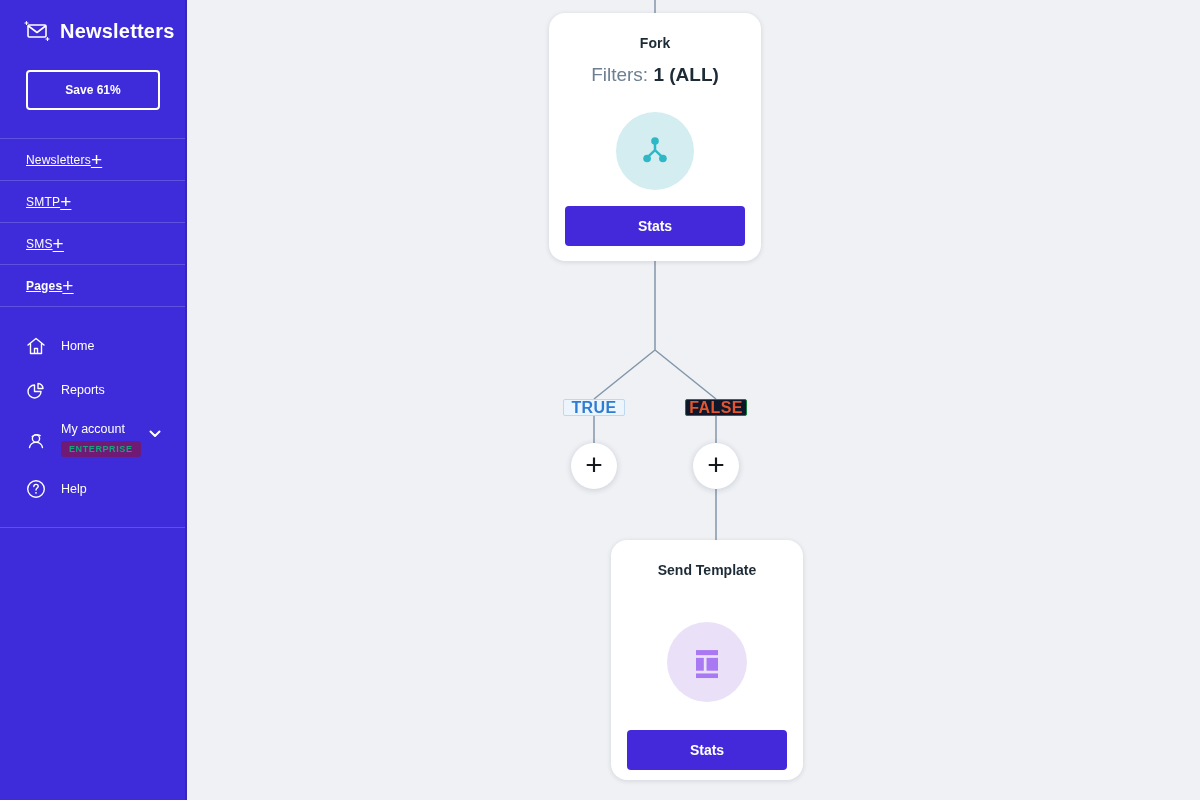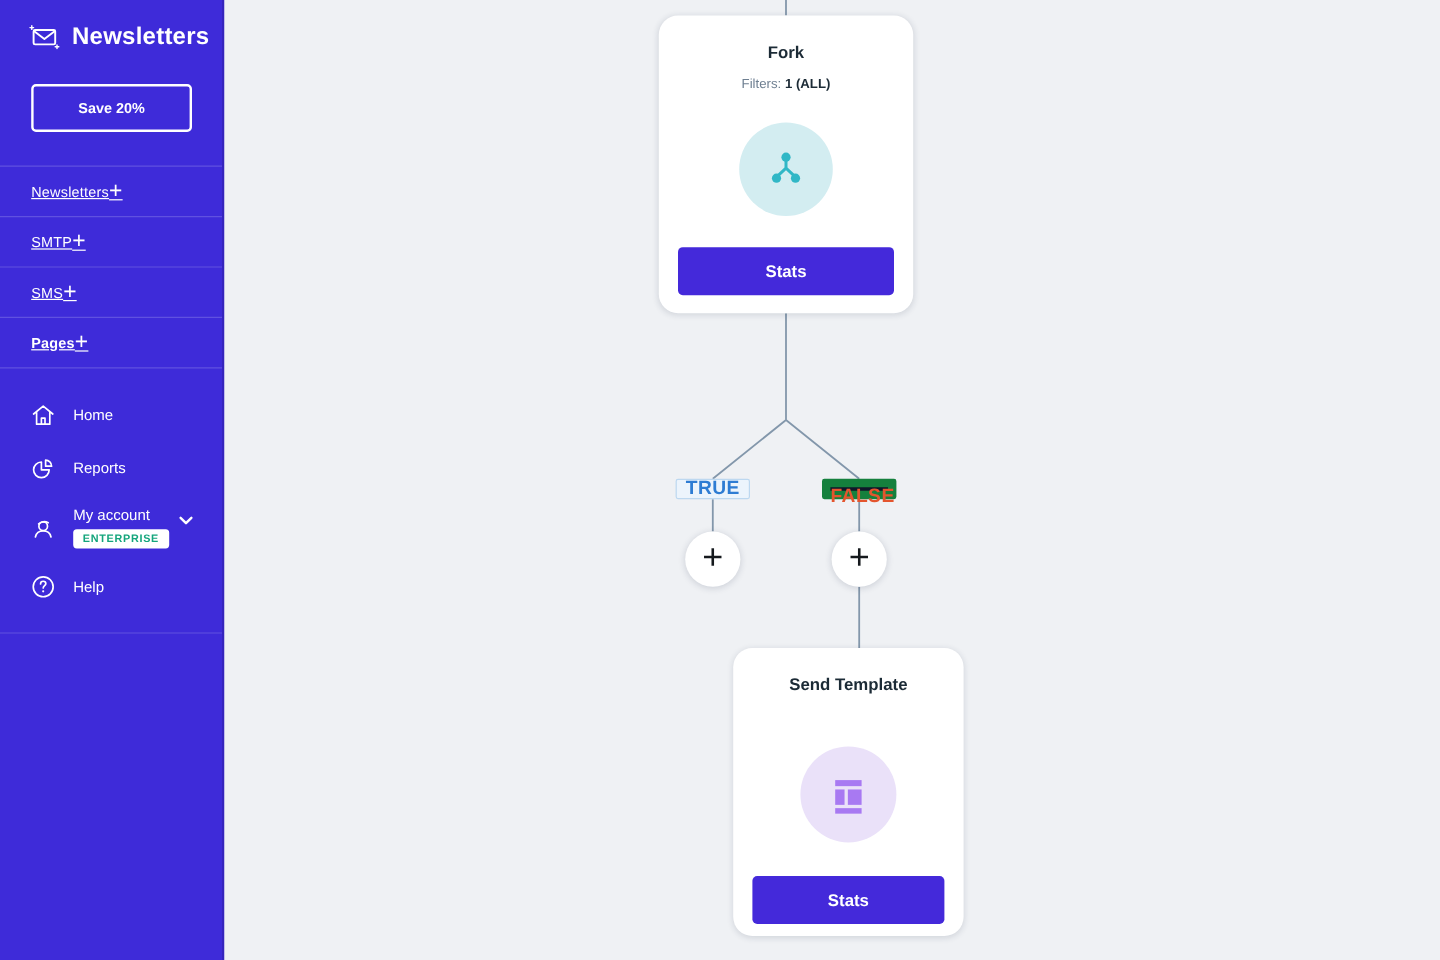--- a/index.html
+++ b/index.html
@@ -27,36 +27,36 @@
   .section-item.bold .section-label { font-weight:bold; }
   .plus-glyph { font-size:19px; font-weight:300; line-height:1; color:#fff; }
   .menu { margin-top:17px; }
   .menu-item {
     display:flex; align-items:center; gap:13px; padding:10px 12px 10px 24px;
     font-size:12.5px; cursor:pointer; position:relative;
   }
   .menu-item svg { flex:0 0 24px; }
   .account-col { display:flex; flex-direction:column; gap:5px; }
   .badge {
-    background:#ffffff; color:#14a57c; font-size:9px; font-weight:bold;
+    background:#701a75; color:#14a57c; font-size:9px; font-weight:bold;
     letter-spacing:.6px; padding:3px 8px; border-radius:3px; width:max-content;
   }
   .chevron { position:absolute; right:24px; top:18px; }
   .sidebar-divider { border-bottom:1px solid rgba(255,255,255,.18); margin-top:16px; }
 
   
   .canvas { position:relative; width:1013px; height:800px; background:#eff1f4; }
   .connectors { position:absolute; left:0; top:0; pointer-events:none; }
 
   .node {
     position:absolute; background:#fff; border-radius:16px;
     box-shadow:0 1px 5px rgba(30,40,70,.14); text-align:center;
   }
   .node-title { font-size:14px; font-weight:bold; color:#1c2b36; margin-top:22px; }
-  .node-sub { margin-top:13px; font-size:11px; color:#6e7f91; }
+  .node-sub { margin-top:13px; font-size:19px; color:#6e7f91; }
   .node-sub b { color:#1c2b36; }
   .icon-circle {
     border-radius:50%; margin:26px auto 0 auto;
     display:flex; align-items:center; justify-content:center;
   }
   .fork-circle { width:78px; height:78px; background:#d3edf1; }
   .template-circle { width:80px; height:80px; background:#eae1f9; margin-top:44px; }
   .stats-btn {
     position:absolute; left:16px; right:16px; height:40px;
     background:#4429da; border:none; border-radius:4px; color:#fff;
@@ -66,21 +66,21 @@
   .fork-node .stats-btn { bottom:15px; }
   .template-node { left:424px; top:540px; width:192px; height:240px; }
   .template-node .stats-btn { bottom:10px; }
 
   .branch-label {
     position:absolute; width:62px; height:17px; line-height:15px;
     font-size:16px; font-weight:bold; text-align:center; letter-spacing:.4px;
     border-radius:2px;
   }
   .branch-true  { left:376px; top:399px; color:#2e7cd3; background:#ecf4fc; border:1px solid #bdd8f0; }
-  .branch-false { left:498px; top:399px; color:#e4552e; background:#0f172a; border:7px solid #15803d; }
+  .branch-false { left:498px; top:399px; color:#e4552e; background:#0f172a; border:1px solid #15803d; }
 
   .plus-circle {
     position:absolute; width:46px; height:46px; border-radius:50%;
     background:#fff; border:none; box-shadow:0 1px 6px rgba(30,40,70,.18);
     cursor:pointer; display:flex; align-items:center; justify-content:center;
   }
   .plus-circle span { font-size:30px; font-weight:300; color:#15191d; line-height:1; margin-top:-3px; }
   .plus-true  { left:384px; top:443px; }
   .plus-false { left:506px; top:443px; }
 </style>
@@ -90,21 +90,21 @@
 <aside class="sidebar">
   <div class="logo">
     <svg width="27" height="24" viewBox="0 0 27 24">
       <rect x="4" y="6" width="18" height="12" rx="1.2" fill="none" stroke="#fff" stroke-width="1.6"></rect>
       <path d="M4.5 7 L13 13.5 L21.5 7" fill="none" stroke="#fff" stroke-width="1.6" stroke-linecap="round" stroke-linejoin="round"></path>
       <path d="M2.5 2.5 V5.5 M1 4 H4 M23.5 18.5 V21.5 M22 20 H25" stroke="#fff" stroke-width="1.2" stroke-linecap="round"></path>
     </svg>
     <span class="logo-text">Newsletters</span>
   </div>
 
-  <button class="save-btn">Save 20%</button>
+  <button class="save-btn">Save 61%</button>
 
   <nav class="sections">
     <div class="section-item">
       <span class="section-label">Newsletters</span>
       <span class="plus-glyph">+</span>
     </div>
     <div class="section-item">
       <span class="section-label">SMTP</span>
       <span class="plus-glyph">+</span>
     </div>

